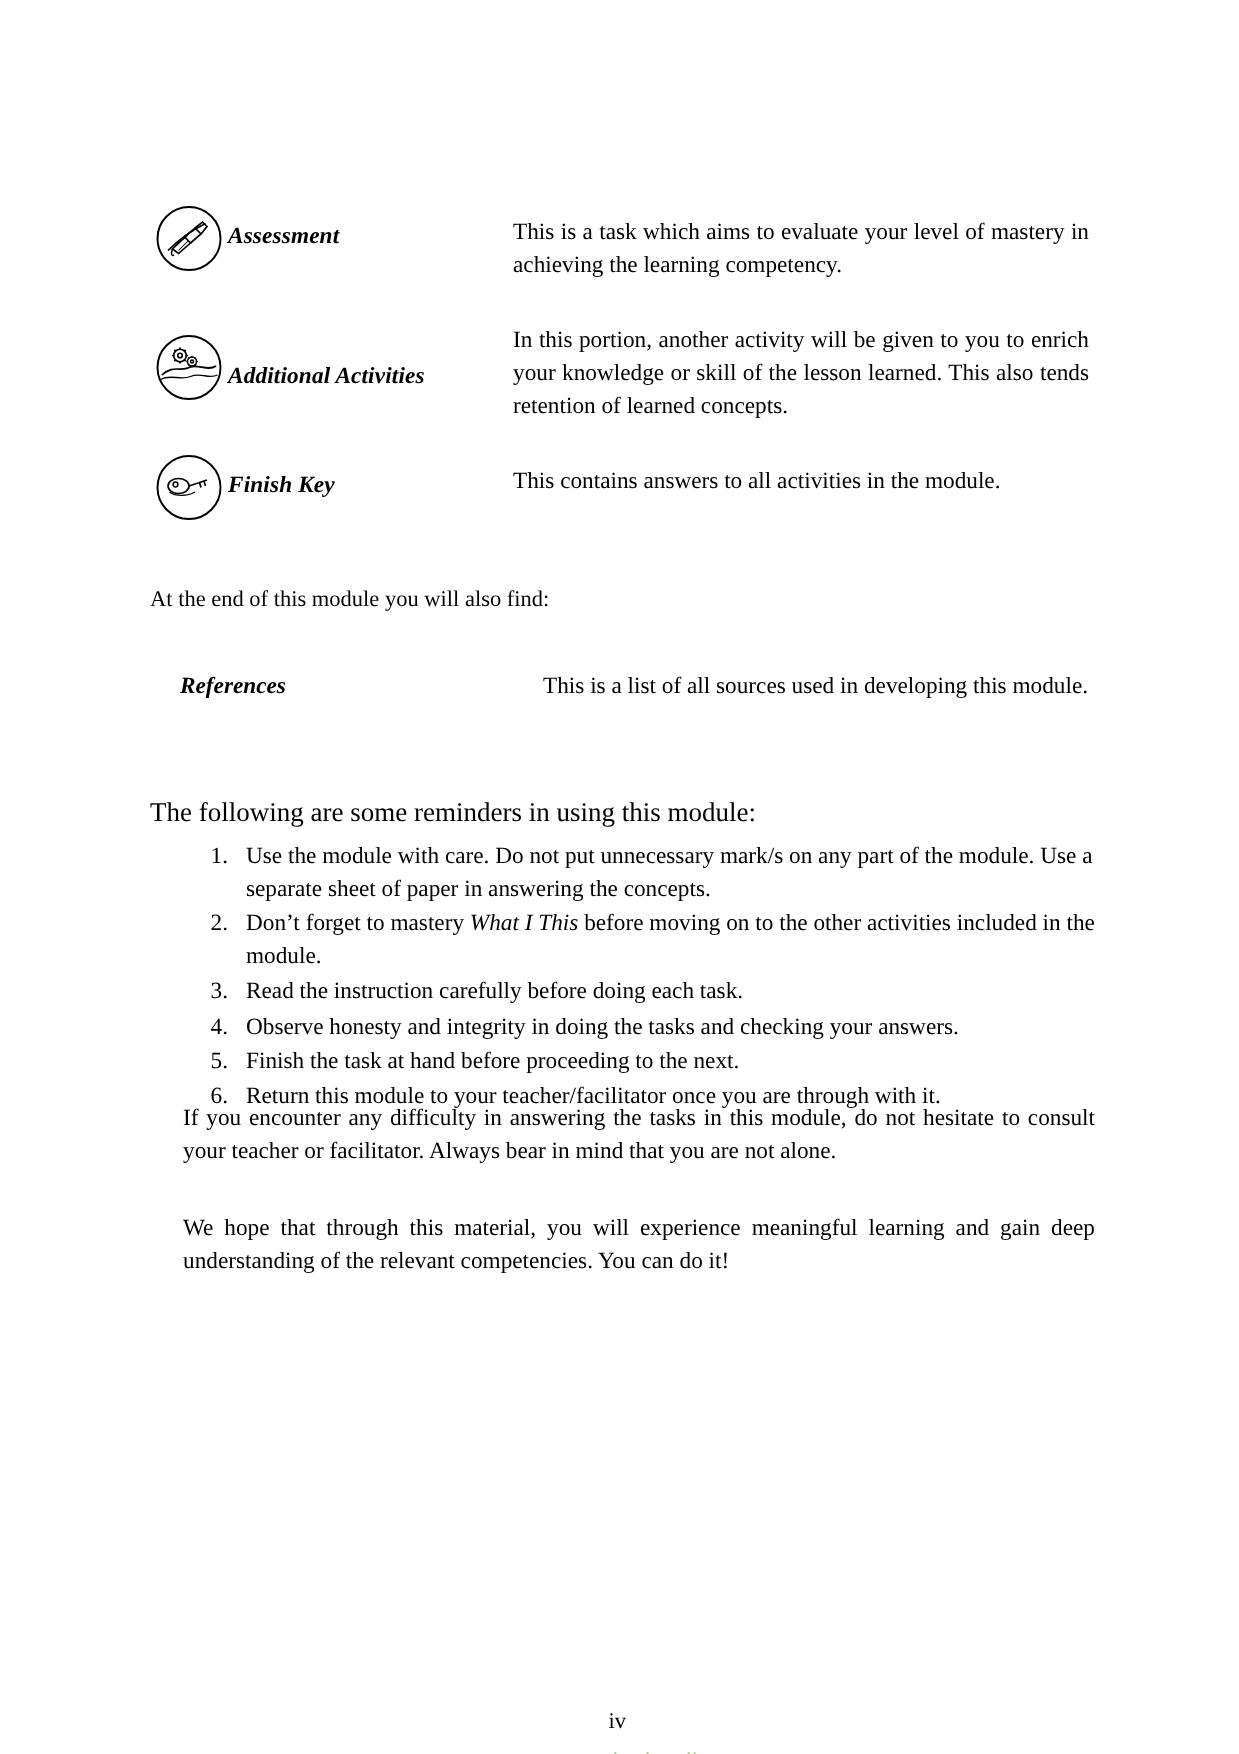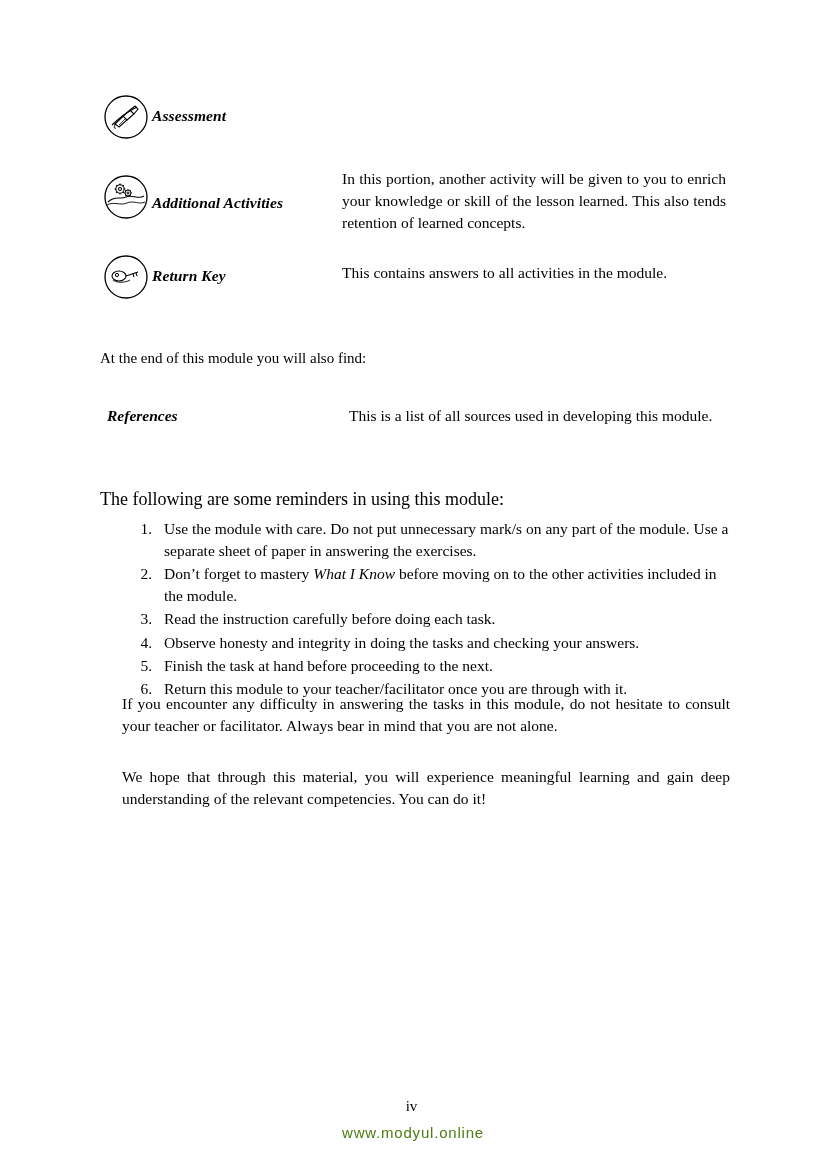--- a/index.html
+++ b/index.html
@@ -12,20 +12,21 @@
     height: 1169px;
     position: relative;
     font-family: "Liberation Serif", serif;
     color: #000000;
     overflow: hidden;
   }
 
   .page {
     position: absolute;
     inset: 0;
+    margin-top: 42px;
   }
 
   
   .legend {
     position: absolute;
     left: 100px;
     top: 92px;
     width: 626px;
   }
   .legend-row {
@@ -79,21 +80,21 @@
     position: absolute;
     left: 100px;
     top: 348px;
     font-size: 15px;
     line-height: 1.4;
   }
 
   
   .refs {
     position: absolute;
-    left: 99px;
+    left: 112px;
     top: 405px;
     width: 626px;
     display: flex;
     align-items: flex-start;
   }
   .refs-label {
     flex: 0 0 242px;
     padding-left: 8px;
     font-weight: bold;
     font-style: italic;
@@ -188,20 +189,21 @@
           <path d="M9 31 C16 24, 24 18, 34 13" fill="none" stroke="#000" stroke-width="1.1"></path>
           <path d="M12 30 L20 22 L24 26 L16 33 Z" fill="none" stroke="#000" stroke-width="1.1"></path>
           <path d="M20 22 L27 16 L31 20 L24 26" fill="none" stroke="#000" stroke-width="1.1"></path>
           <path d="M31 20 L35 15 L32 12 L27 16" fill="none" stroke="#000" stroke-width="1.1"></path>
           <path d="M12 30 C11 33, 11 35, 13 34" fill="none" stroke="#000" stroke-width="1"></path>
           <path d="M14 28 L22 21" fill="none" stroke="#000" stroke-width="0.7"></path>
           <path d="M16 31 L23 24" fill="none" stroke="#000" stroke-width="0.7"></path>
         </svg>
       </div>
       <div class="legend-label">Assessment</div>
+      <div class="legend-text">This is a task which aims to evaluate your level of mastery in achieving the learning competency.</div>
     </div>
 
     <div class="legend-row r2">
       <div class="legend-icon">
         <svg class="icon-svg" width="46" height="46" viewBox="0 0 46 46">
           <circle cx="23" cy="23" r="21" fill="none" stroke="#000" stroke-width="1.3"></circle>
           <path d="M5 28 C12 21, 18 26, 23 23 C29 20, 35 26, 41 22" fill="none" stroke="#000" stroke-width="1.1"></path>
           <path d="M4 31 C11 27, 17 32, 24 29 C31 26, 36 31, 42 28" fill="none" stroke="#000" stroke-width="0.9"></path>
           <g stroke="#000" stroke-width="1.1" fill="none">
             <circle cx="17" cy="15" r="4.2"></circle>
@@ -227,43 +229,43 @@
       <div class="legend-icon">
         <svg class="icon-svg" width="46" height="46" viewBox="0 0 46 46">
           <circle cx="23" cy="23" r="21" fill="none" stroke="#000" stroke-width="1.3"></circle>
           <ellipse cx="16" cy="22" rx="7" ry="5" fill="none" stroke="#000" stroke-width="1.1"></ellipse>
           <circle cx="14" cy="21" r="1.6" fill="none" stroke="#000" stroke-width="1"></circle>
           <path d="M23 22 L35 18" fill="none" stroke="#000" stroke-width="1.1"></path>
           <path d="M30 19.8 L31 23 M33 18.8 L34 22" fill="none" stroke="#000" stroke-width="1.1"></path>
           <path d="M10 26 C14 29, 22 29, 27 26" fill="none" stroke="#000" stroke-width="0.9"></path>
         </svg>
       </div>
-      <div class="legend-label tight">Return Key</div>
+      <div class="legend-label tight">Finish Key</div>
       <div class="legend-text">This contains answers to all activities in the module.</div>
     </div>
 
   </div>
 
   <div class="lead-line">At the end of this module you will also find:</div>
 
   <div class="refs">
     <div class="refs-label">References</div>
     <div class="refs-text">This is a list of all sources used in developing this module.</div>
   </div>
 
   <div class="reminders-intro">The following are some reminders in using this module:</div>
 
   <ol class="reminders-list">
     <li>
       <span class="num">1.</span>
-      <span class="body"><span>Use the module with care. Do not put unnecessary mark/s on any part of the module. Use a separate sheet of paper in answering the exercises.</span><i></i><span></span></span>
+      <span class="body"><span>Use the module with care. Do not put unnecessary mark/s on any part of the module. Use a separate sheet of paper in answering the concepts.</span><i></i><span></span></span>
     </li>
     <li>
       <span class="num">2.</span>
-      <span class="body"><span>Don’t forget to mastery </span><i>What I Know</i><span> before moving on to the other activities included in the module.</span></span>
+      <span class="body"><span>Don’t forget to mastery </span><i>What I This</i><span> before moving on to the other activities included in the module.</span></span>
     </li>
     <li>
       <span class="num">3.</span>
       <span class="body"><span>Read the instruction carefully before doing each task.</span><i></i><span></span></span>
     </li>
     <li>
       <span class="num">4.</span>
       <span class="body"><span>Observe honesty and integrity in doing the tasks and checking your answers.</span><i></i><span></span></span>
     </li>
     <li>

